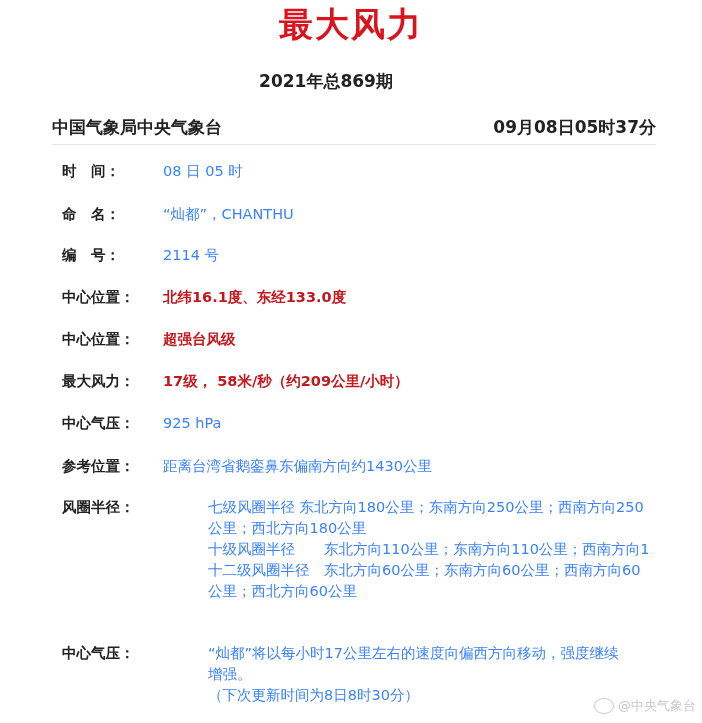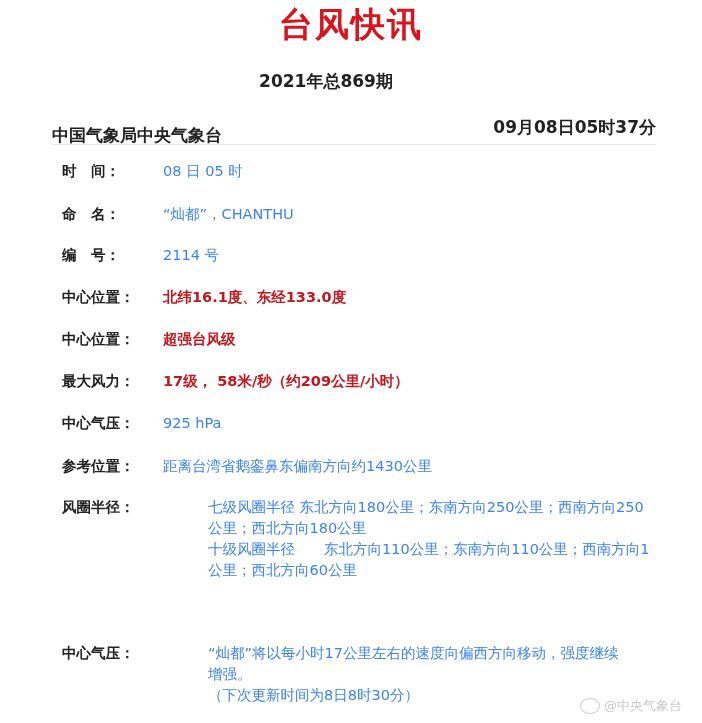--- a/index.html
+++ b/index.html
@@ -4,35 +4,35 @@
 <style>
   html, body { margin: 0; padding: 0; background: #ffffff; }
   body { width: 702px; height: 723px; position: relative; overflow: hidden;
          font-family: "DejaVu Sans", "Liberation Sans", sans-serif; color: #222; }
   .title { position: absolute; top: 2px; left: 0; width: 702px; text-align: center;
            font-size: 34px; font-weight: bold; color: #d9141c; letter-spacing: 2px; }
   .issue { position: absolute; top: 70px; left: 0; width: 652px; text-align: center;
            font-size: 17px; font-weight: bold; color: #222; }
   .header-row { position: absolute; top: 116px; left: 52px; width: 604px; height: 24px;
                 font-size: 17px; font-weight: bold; color: #222; }
-  .header-row .org { position: absolute; left: 0; top: 8px; }
+  .header-row .org { position: absolute; left: 0; top: 0; }
   .header-row .time { position: absolute; right: 0; top: 0; }
   .divider { position: absolute; top: 144px; left: 52px; width: 604px; height: 1px; background: #e6e6e6; }
   .row { position: absolute; left: 62px; font-size: 14.5px; line-height: 21px; }
   .row .label { position: absolute; left: 0; top: 0; width: 96px; font-weight: bold; color: #222; white-space: nowrap; }
   .row .value { position: absolute; left: 101px; top: 0; width: 480px; color: #3b82f6; }
   .row .value.red { color: #c4161c; font-weight: bold; }
   .row .value .line { display: block; white-space: nowrap; margin-left: 45px; }
-  .watermark { position: absolute; right: 20px; bottom: 8px; font-size: 13px; color: #c8c8c8; display: flex; align-items: center; gap: 4px; }
+  .watermark { position: absolute; right: 6px; bottom: 8px; font-size: 13px; color: #c8c8c8; display: flex; align-items: center; gap: 4px; }
   .weibo-icon { width: 18px; height: 14px; border: 1.5px solid #cfcfcf; border-radius: 50%; display: inline-block; }
 </style>
 </head>
 <body>
 
-<div class="title">台风快讯</div>
+<div class="title">最大风力</div>
 <div class="issue">2021年总869期</div>
 
 <div class="header-row">
   <span class="org">中国气象局中央气象台</span>
   <span class="time">09月08日05时37分</span>
 </div>
 <div class="divider"></div>
 
 <div class="row" style="top:161px">
   <span class="label">时　间：</span>
@@ -66,20 +66,21 @@
   <span class="label">参考位置：</span>
   <span class="value">距离台湾省鹅銮鼻东偏南方向约1430公里</span>
 </div>
 
 <div class="row" style="top:497px">
   <span class="label">风圈半径：</span>
   <span class="value">
     <span class="line">七级风圈半径 东北方向180公里；东南方向250公里；西南方向250</span>
     <span class="line">公里；西北方向180公里</span>
     <span class="line">十级风圈半径　　东北方向110公里；东南方向110公里；西南方向1</span>
+    <span class="line">十二级风圈半径　东北方向60公里；东南方向60公里；西南方向60</span>
     <span class="line">公里；西北方向60公里</span>
   </span>
 </div>
 
 <div class="row" style="top:643px">
   <span class="label">中心气压：</span>
   <span class="value">
     <span class="line">“灿都”将以每小时17公里左右的速度向偏西方向移动，强度继续</span>
     <span class="line">增强。</span>
     <span class="line">（下次更新时间为8日8时30分）</span>

